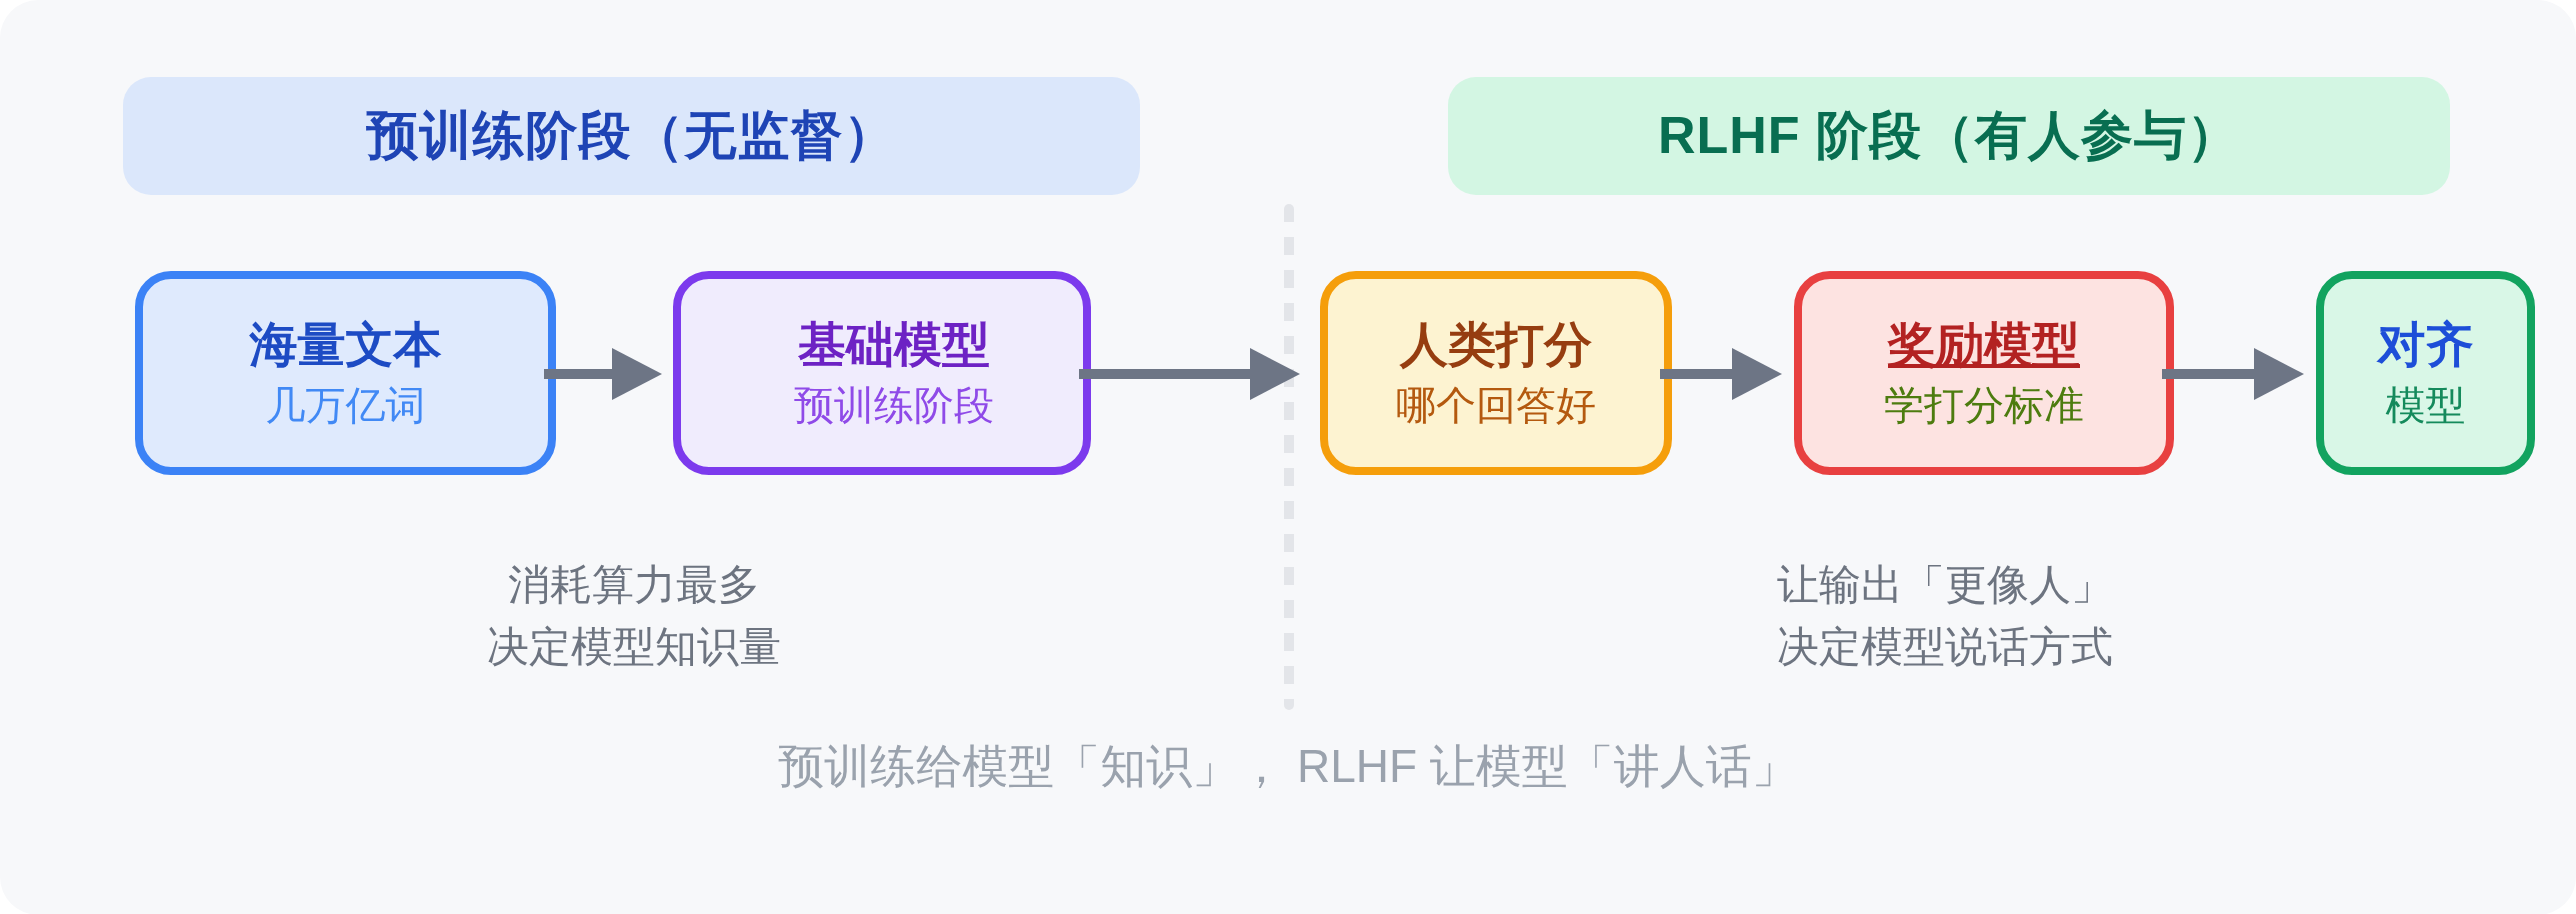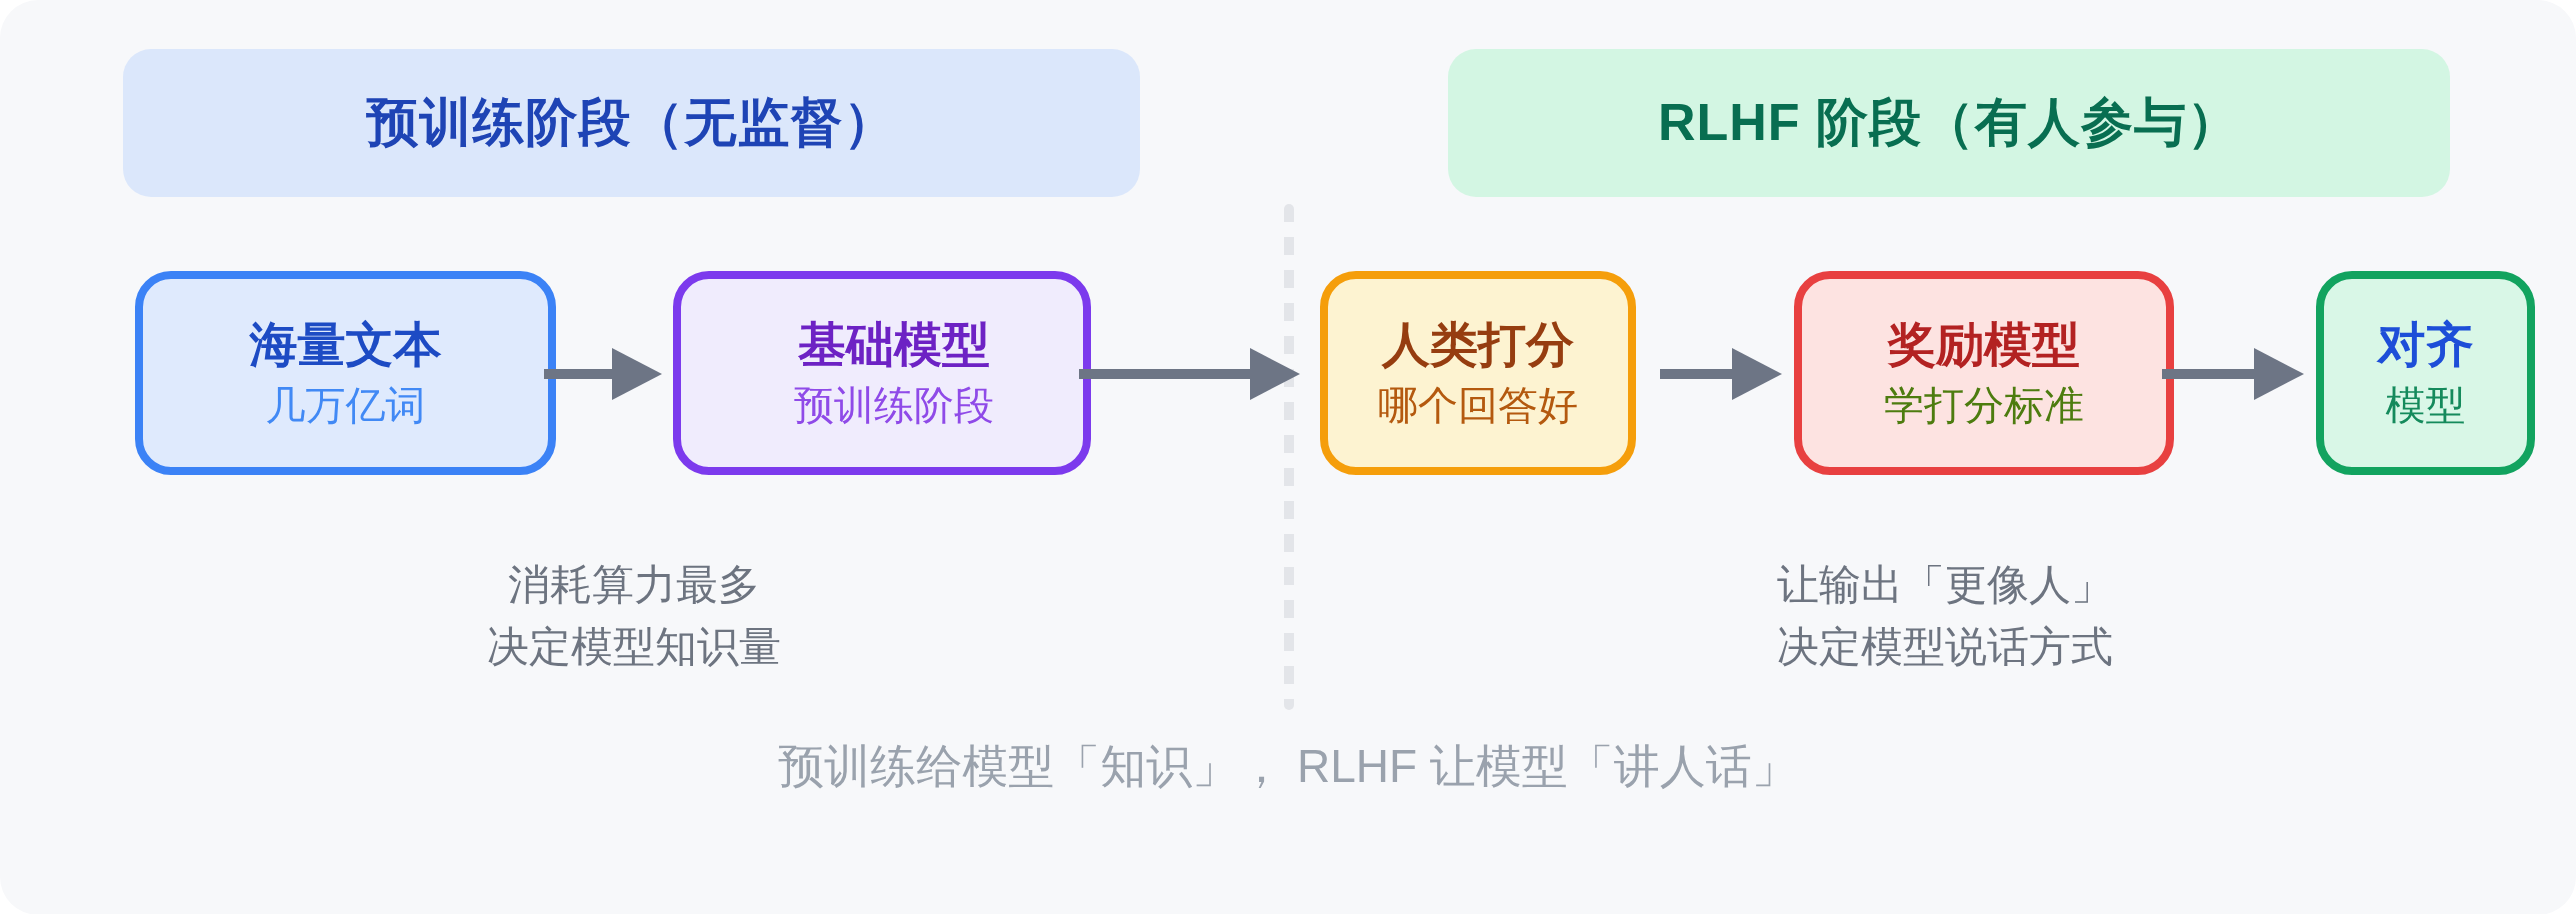--- a/index.html
+++ b/index.html
@@ -17,22 +17,22 @@
   }
   .panel {
     position: absolute;
     inset: 0;
     background: #f7f8fa;
     border-radius: 38px;
   }
   
   .pill {
     position: absolute;
-    top: 49px;
-    height: 148px;
+    top: 77px;
+    height: 118px;
     border-radius: 28px;
     display: flex;
     align-items: center;
     justify-content: center;
     font-weight: bold;
     font-size: 52px;
     letter-spacing: 1px;
   }
   .pill-pretrain { left: 123px; width: 1017px; background: #dbe7fb; color: #1e44b5; }
   .pill-rlhf    { left: 1448px; width: 1002px; background: #d3f6e3; color: #086e51; }
@@ -71,26 +71,26 @@
   .stage .stage-sub   { font-size: 40px; line-height: 1; }
 
   .s1 { left: 123px;  width: 421px; border-color: #3b82f6; background: #dfeafd; }
   .s1 .stage-title { color: #1d4bc4; }
   .s1 .stage-sub   { color: #4189f5; }
 
   .s2 { left: 661px;  width: 418px; border-color: #7c3aed; background: #f0ecfd; padding-left: 24px; }
   .s2 .stage-title { color: #6d22c4; }
   .s2 .stage-sub   { color: #8f4ae8; }
 
-  .s3 { left: 1308px; width: 316px; border-color: #f59e0b; background: #fdf3d1; }
+  .s3 { left: 1308px; width: 352px; border-color: #f59e0b; background: #fdf3d1; }
   .s3 .stage-title { color: #963d10; }
   .s3 .stage-sub   { color: #b4590f; }
 
   .s4 { left: 1782px; width: 380px; border-color: #e84040; background: #fde3e1; }
-  .s4 .stage-title { color: #b32222; }
+  .s4 .stage-title { color: #b32222; text-decoration: underline; }
   .s4 .stage-sub   { color: #4d7c0f; }
 
   .s5 { left: 2304px; width: 219px; border-color: #12a35f; background: #d9f7e7; }
   .s5 .stage-title { color: #1d4ed8; }
   .s5 .stage-sub   { color: #158a5c; }
 
   
   .arrow { position: absolute; top: 374px; height: 0; }
   .arrow .shaft {
     position: absolute;

